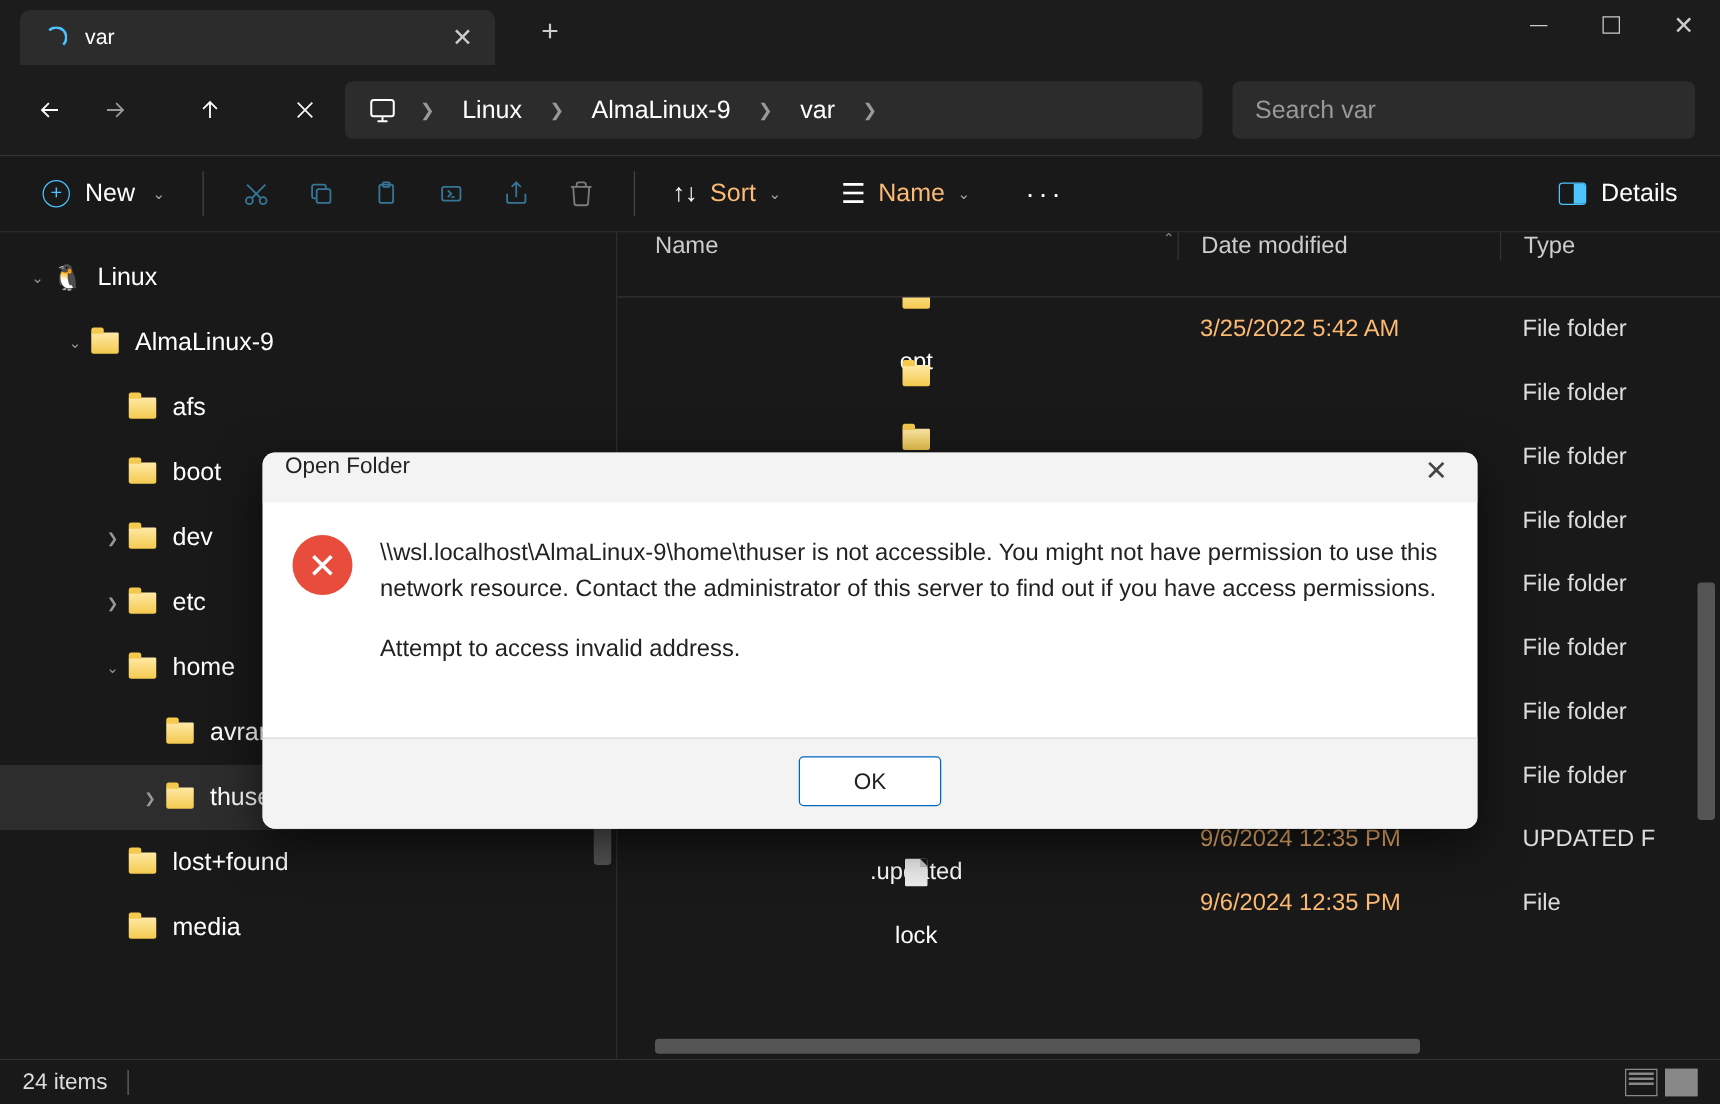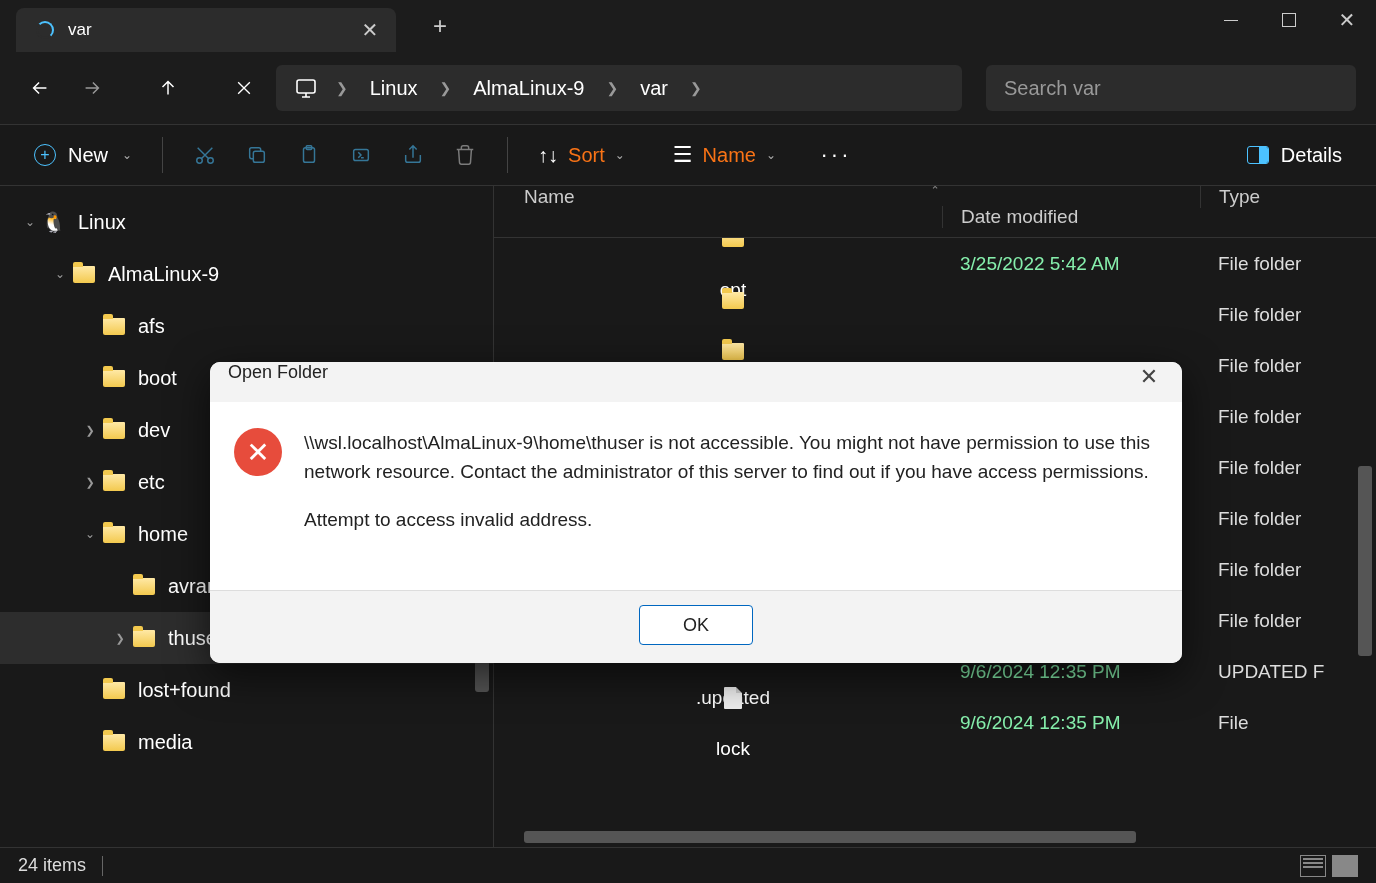--- a/index.html
+++ b/index.html
@@ -34,21 +34,21 @@
 .toolbar { height:62px; display:flex; align-items:center; padding:0 24px; gap:8px; background:#191919; border-top:1px solid #333; border-bottom:1px solid #333; }
 .tb-new { display:flex; align-items:center; gap:12px; padding:6px 10px; border-radius:6px; cursor:pointer; }
 .tb-new-icon { width:22px; height:22px; border:1.5px solid #4cc2ff; border-radius:50%; display:flex; align-items:center; justify-content:center; color:#4cc2ff; font-size:16px; }
 .tb-new-label { font-size:20px; color:#fff; }
 .tb-new-chev { color:#aaa; font-size:12px; margin-left:2px; }
 .tb-divider { width:1px; height:36px; background:#444; margin:0 12px; }
 .tb-icon { width:44px; height:44px; display:flex; align-items:center; justify-content:center; color:#4cc2ff; opacity:0.55; font-size:22px; border-radius:6px; }
 .tb-icon.gray { color:#ccc; opacity:0.55; }
 .tb-sort { display:flex; align-items:center; gap:10px; padding:6px 10px; border-radius:6px; cursor:pointer; }
 .tb-sort-icon { color:#fff; font-size:20px; }
-.tb-sort-label { font-size:20px; color:#f97316; }
+.tb-sort-label { font-size:20px; color:#fdba74; }
 .tb-sort-chev { color:#aaa; font-size:12px; }
 .tb-view { display:flex; align-items:center; gap:10px; padding:6px 10px; border-radius:6px; cursor:pointer; margin-left:20px; }
 .tb-view-icon { color:#fff; font-size:22px; }
 .tb-more { width:44px; height:44px; display:flex; align-items:center; justify-content:center; color:#fff; font-size:22px; margin-left:20px; letter-spacing:3px; }
 .tb-spacer { flex:1; }
 .tb-details { display:flex; align-items:center; gap:12px; padding:6px 10px; cursor:pointer; }
 .tb-details-icon { width:22px; height:18px; border:1.5px solid #4cc2ff; border-radius:3px; position:relative; }
 .tb-details-icon::before { content:""; position:absolute; right:0; top:0; bottom:0; width:9px; background:#4cc2ff; border-radius:0 2px 2px 0; }
 .tb-details-label { font-size:20px; color:#fff; }
 
@@ -67,29 +67,29 @@
 .penguin-ico { font-size:20px; }
 .tree-label { flex:1; }
 .tree-scrollbar { position:absolute; right:4px; top:458px; width:14px; height:48px; background:#555; border-radius:3px; }
 
 
 .list { flex:1; background:#191919; display:flex; flex-direction:column; position:relative; }
 .list-collapse { position:absolute; top:-2px; left:50%; transform:translateX(-50%); color:#888; font-size:11px; }
 .list-header { display:flex; height:52px; align-items:flex-start; color:#ccc; font-size:19px; border-bottom:1px solid #333; }
 .list-header > div { padding:0 18px; }
 .col-name { width:448px; padding-left:30px !important; }
-.col-date { width:258px; border-left:1px solid #333;margin-top:20px; }
+.col-date { width:258px; border-left:1px solid #333; }
 .col-type { flex:1; border-left:1px solid #333; }
 .list-body { flex:1; overflow:hidden; position:relative; }
 .list-row { display:flex; height:51px; align-items:center; font-size:19px; color:#fff; }
 .row-name { width:448px; display:flex; align-items:center; padding-left:30px; gap:28px;flex-direction:column; }
 .row-icon { width:24px; height:24px; display:flex; align-items:center; justify-content:center; }
 .file-ico { width:18px; height:22px; background:#eee; border-radius:1px; position:relative; }
 .file-ico::before { content:""; position:absolute; top:0; right:0; border-left:6px solid #ccc; border-top:6px solid #191919; }
-.row-date { width:258px; padding:0 18px; color:#86efac; }
+.row-date { width:258px; padding:0 18px; color:#fdba74; }
 .row-type { flex:1; padding:0 18px; color:#ddd; white-space:nowrap; overflow:hidden; }
 .list-vscroll { position:absolute; right:4px; top:228px; width:14px; height:190px; background:#555; border-radius:3px; }
 .list-hscroll { position:absolute; left:30px; bottom:4px; right:240px; height:12px; background:#555; border-radius:3px; }
 
 
 .statusbar { height:36px; display:flex; align-items:center; padding:0 18px; font-size:18px; color:#ddd; background:#191919; border-top:1px solid #333; }
 .status-count { }
 .status-divider { width:1px; height:20px; background:#666; margin:0 16px; }
 .status-spacer { flex:1; }
 .status-view { width:26px; height:22px; border:1px solid #888; margin-left:6px; display:flex; flex-direction:column; padding:2px; gap:2px; }

